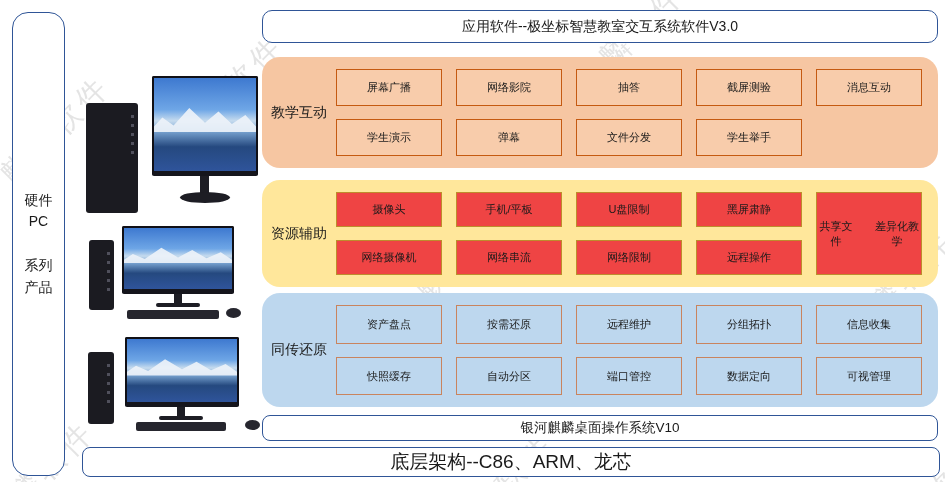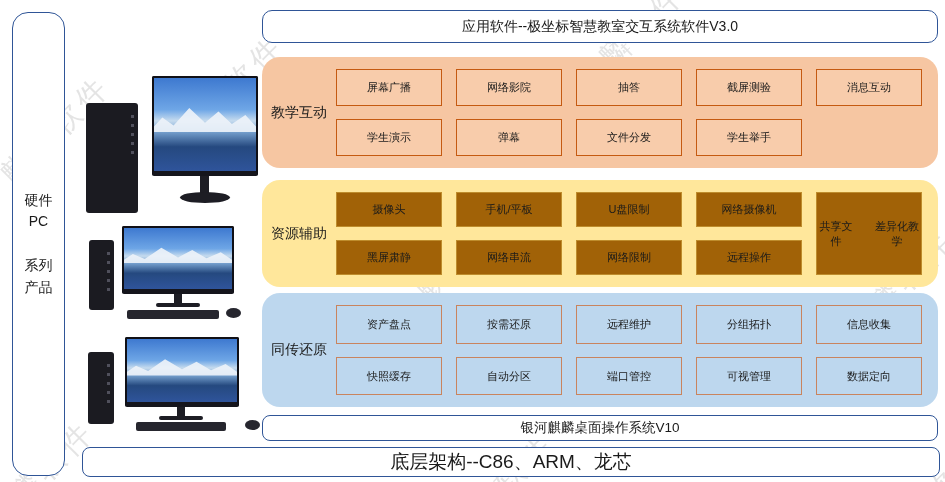--- a/index.html
+++ b/index.html
@@ -24,21 +24,21 @@
   .sec-orange{top:57px;height:111px;background:#F6C6A2}
   .sec-yellow{top:180px;height:107px;background:#FFE79B}
   .sec-blue{top:293px;height:114px;background:#BDD7EE}
   .sec-label{position:absolute;left:4px;top:0;bottom:0;width:66px;
     display:flex;align-items:center;justify-content:center;font-size:14px}
   .sec-grid{position:absolute;left:74px;right:16px;top:12px;bottom:12px;display:grid;
     grid-template-columns:repeat(5,1fr);grid-template-rows:1fr 1fr;column-gap:14px;row-gap:13px}
   .fbox{display:flex;align-items:center;justify-content:center;text-align:center;
     font-size:11px;border:1.5px solid;box-sizing:border-box;line-height:1.3}
   .sec-orange .fbox{background:#F8CCAB;border-color:#C55A11}
-  .sec-yellow .fbox{background:#a16207;border-color:#BE8C2C}
+  .sec-yellow .fbox{background:#ef4444;border-color:#BE8C2C}
   .sec-blue   .fbox{background:#BDD7EE;border-color:#C9845E}
   .tallbox{grid-column:5;grid-row:1/3;flex-direction:row;gap:18px}
 
   
   .pcpart{position:absolute}
   .tower{background:#1b1b21;border-radius:3px}
   .tower::after{content:"";position:absolute;right:4px;top:12px;width:3px;height:44px;
     background:repeating-linear-gradient(to bottom,#50505c 0 3px,transparent 3px 9px)}
   .screen{border:2px solid #101016;border-bottom:5px solid #15151c;border-radius:2px;
     overflow:hidden;box-sizing:border-box;
@@ -121,41 +121,41 @@
   <section class="section sec-yellow">
     <div class="sec-label">资源辅助</div>
     <div class="sec-grid">
       <div class="fbox tallbox">
         <span>共享文件</span>
         <span>差异化教学</span>
       </div>
       <div class="fbox">摄像头</div>
       <div class="fbox">手机/平板</div>
       <div class="fbox">U盘限制</div>
+      <div class="fbox">黑屏肃静</div>
       <div class="fbox">网络摄像机</div>
-      <div class="fbox">黑屏肃静</div>
       <div class="fbox">网络串流</div>
       <div class="fbox">网络限制</div>
       <div class="fbox">远程操作</div>
     </div>
   </section>
 
   <section class="section sec-blue">
     <div class="sec-label">同传还原</div>
     <div class="sec-grid">
       <div class="fbox">资产盘点</div>
       <div class="fbox">按需还原</div>
       <div class="fbox">远程维护</div>
       <div class="fbox">分组拓扑</div>
       <div class="fbox">信息收集</div>
       <div class="fbox">快照缓存</div>
       <div class="fbox">自动分区</div>
       <div class="fbox">端口管控</div>
+      <div class="fbox">数据定向</div>
       <div class="fbox">可视管理</div>
-      <div class="fbox">数据定向</div>
     </div>
   </section>
 
   <div class="outline kylin-bar">
     <span>银河麒麟桌面操作系统V10</span>
   </div>
 
   <footer class="outline bottom-bar">
     <span>底层架构--C86、ARM、龙芯</span>
   </footer>

